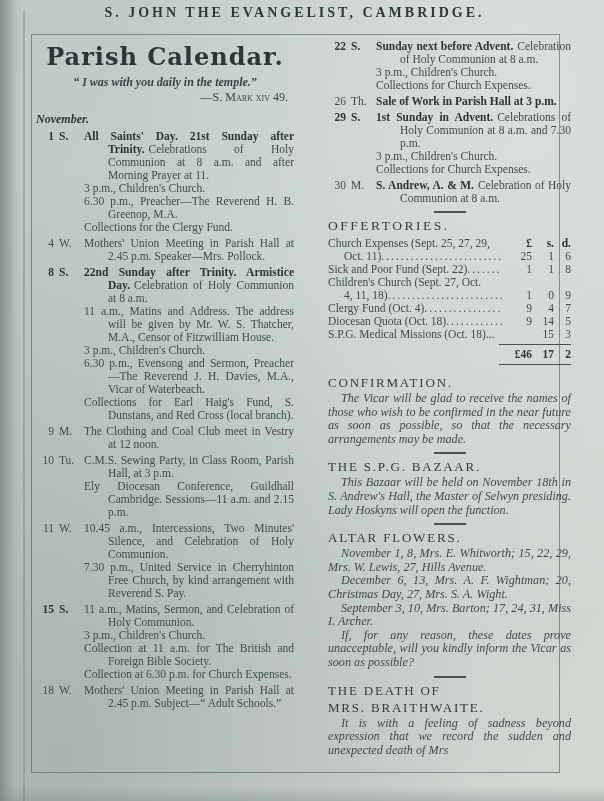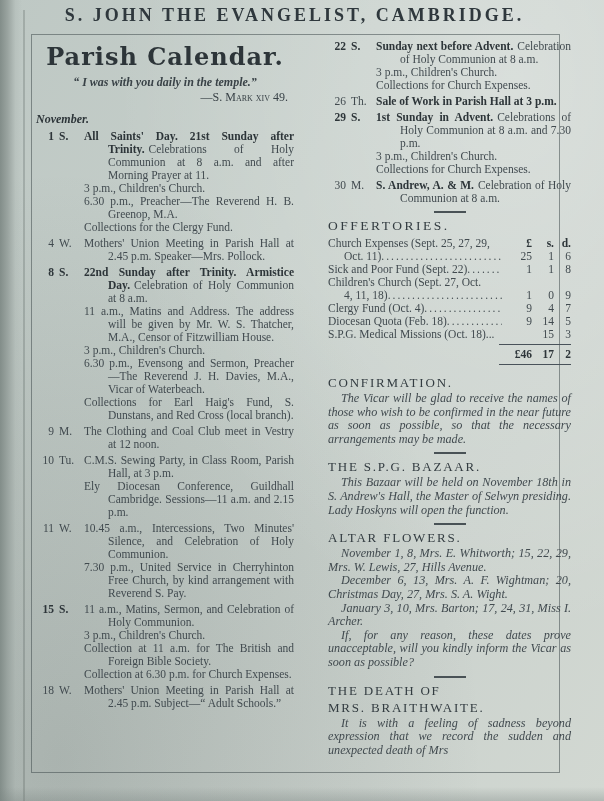--- a/index.html
+++ b/index.html
@@ -15,21 +15,21 @@
   
   .edge-left{position:absolute;left:0;top:0;bottom:0;width:22px;
     background:linear-gradient(90deg,#828d89 0%,#9aa4a0 35%,rgba(170,180,176,.35) 70%,rgba(170,180,176,0) 100%);}
   .edge-line{position:absolute;left:23px;top:10px;bottom:0;width:2px;background:rgba(85,96,94,.28);}
   .edge-bottom{position:absolute;left:0;right:0;bottom:0;height:14px;
     background:linear-gradient(0deg,rgba(120,130,127,.35),rgba(120,130,127,0));}
   
   .page-box{position:absolute;left:31px;top:34px;width:527px;height:737px;
     border:1.4px solid rgba(66,76,79,.55);}
   .masthead{position:absolute;left:31px;top:5px;width:527px;text-align:center;
-    font-weight:bold;font-size:18px;letter-spacing:3px;color:#2f383d;white-space:nowrap;}
+    font-weight:bold;font-size:14px;letter-spacing:3px;color:#2f383d;white-space:nowrap;}
   .col{position:absolute;}
   #col-left{left:36px;top:40px;width:258px;}
   #col-right{left:328px;top:40px;width:243px;}
 
   .cal-title{text-align:center;font-weight:bold;font-size:24px;letter-spacing:1px;
     color:#2d3539;margin:2px 0 4px;font-family:"DejaVu Serif",serif;}
   .cal-quote{text-align:center;font-style:italic;font-weight:bold;font-size:12px;color:#394247;}
   .cal-attr{text-align:right;padding-right:6px;font-size:12px;color:#394247;}
   .smallcaps{font-variant:small-caps;}
   .cal-month{font-weight:bold;font-size:12px;color:#2d3539;margin:7px 0 3px;font-style:italic;}
@@ -215,21 +215,21 @@
           <div class="tl-v v2">0</div>
           <div class="tl-v v3">9</div>
         </div>
         <div class="tl">
           <div class="tl-text dots">Clergy Fund (Oct. 4)</div>
           <div class="tl-v v1">9</div>
           <div class="tl-v v2">4</div>
           <div class="tl-v v3">7</div>
         </div>
         <div class="tl">
-          <div class="tl-text dots">Diocesan Quota (Feb. 18)</div>
+          <div class="tl-text dots">Diocesan Quota (Oct. 18)</div>
           <div class="tl-v v1">9</div>
           <div class="tl-v v2">14</div>
           <div class="tl-v v3">5</div>
         </div>
         <div class="tl">
           <div class="tl-text">S.P.G. Medical Missions (Oct. 18)...</div>
           <div class="tl-v v1"></div>
           <div class="tl-v v2">15</div>
           <div class="tl-v v3">3</div>
         </div>
@@ -250,21 +250,21 @@
         <div class="rule"></div>
         <div class="sec">
           <div class="sec-title">THE S.P.G. BAZAAR.</div>
           <p>This Bazaar will be held on November 18th in S. Andrew's Hall, the Master of Selwyn presiding.  Lady Hoskyns will open the function.</p>
         </div>
         <div class="rule"></div>
         <div class="sec">
           <div class="sec-title">ALTAR FLOWERS.</div>
           <p>November 1, 8, Mrs. E. Whitworth; 15, 22, 29, Mrs. W. Lewis, 27, Hills Avenue.</p>
           <p>December 6, 13, Mrs. A. F. Wightman; 20, Christmas Day, 27, Mrs. S. A. Wight.</p>
-          <p>January 3, 10, Mrs. Barton; 17, 24, 31, Miss I. Archer.</p>
+          <p>September 3, 10, Mrs. Barton; 17, 24, 31, Miss I. Archer.</p>
           <p>If, for any reason, these dates prove unacceptable, will you kindly inform the Vicar as soon as possible?</p>
         </div>
         <div class="rule"></div>
         <div class="sec">
           <div class="sec-title">THE DEATH OF</div>
           <div class="sec-title">MRS. BRAITHWAITE.</div>
           <p>It is with a feeling of sadness beyond expression that we record the sudden and unexpected death of Mrs</p>
         </div>
       </div>
   </div>

